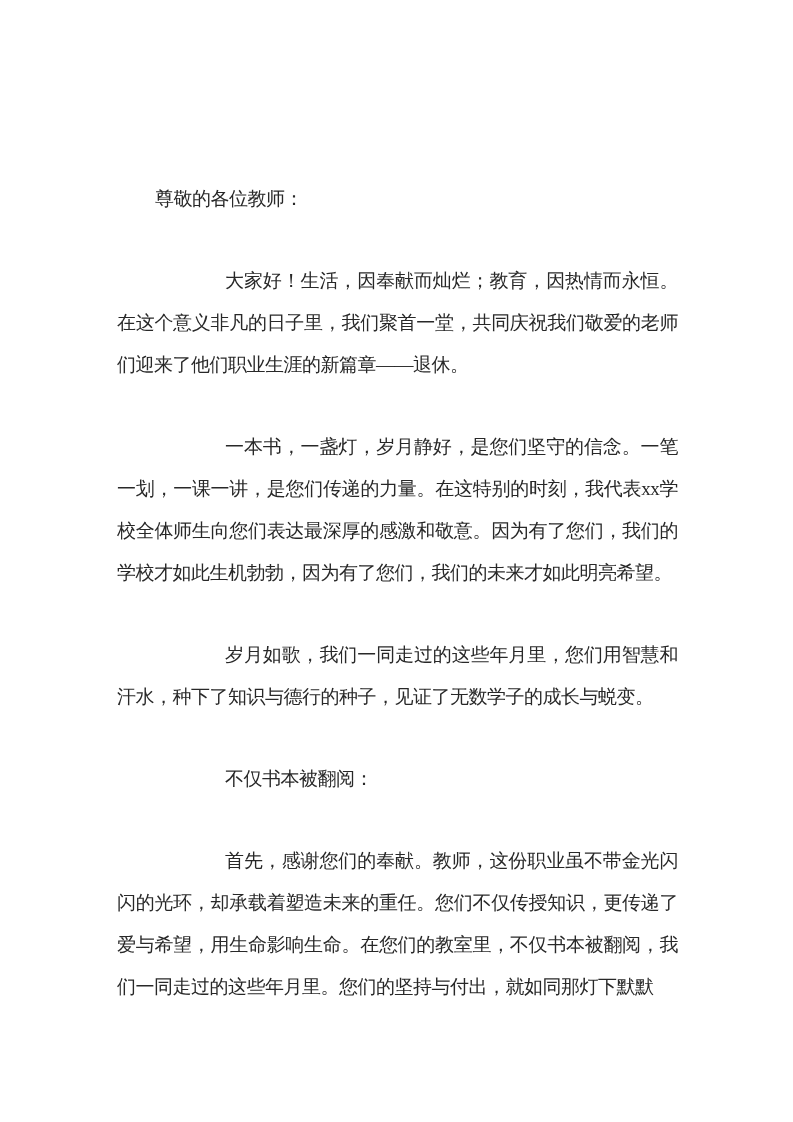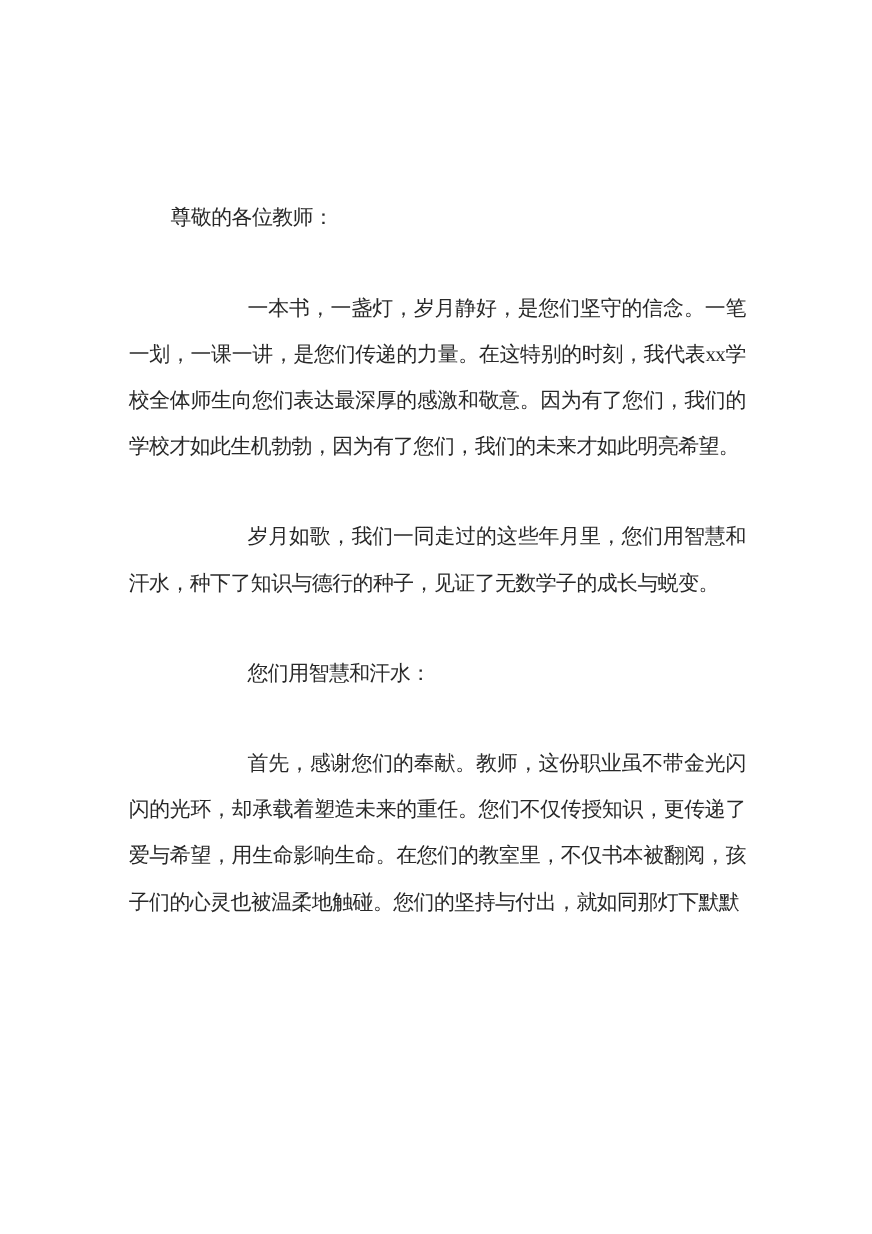--- a/index.html
+++ b/index.html
@@ -31,21 +31,22 @@
     text-indent: 38px;
     text-align: left;
   }
 </style>
 </head>
 <body>
 
 <div class="page">
   <p class="para greeting">尊敬的各位教师：</p>
 
+  <p class="para">大家好！生活，因奉献而灿烂；教育，因热情而永恒。在这个意义非凡的日子里，我们聚首一堂，共同庆祝我们敬爱的老师们迎来了他们职业生涯的新篇章——退休。</p>
 
   <p class="para">一本书，一盏灯，岁月静好，是您们坚守的信念。一笔一划，一课一讲，是您们传递的力量。在这特别的时刻，我代表xx学校全体师生向您们表达最深厚的感激和敬意。因为有了您们，我们的学校才如此生机勃勃，因为有了您们，我们的未来才如此明亮希望。</p>
 
   <p class="para">岁月如歌，我们一同走过的这些年月里，您们用智慧和汗水，种下了知识与德行的种子，见证了无数学子的成长与蜕变。</p>
 
-  <p class="para">您们用智慧和汗水：</p>
+  <p class="para">不仅书本被翻阅：</p>
 
-  <p class="para">首先，感谢您们的奉献。教师，这份职业虽不带金光闪闪的光环，却承载着塑造未来的重任。您们不仅传授知识，更传递了爱与希望，用生命影响生命。在您们的教室里，不仅书本被翻阅，孩子们的心灵也被温柔地触碰。您们的坚持与付出，就如同那灯下默默</p>
+  <p class="para">首先，感谢您们的奉献。教师，这份职业虽不带金光闪闪的光环，却承载着塑造未来的重任。您们不仅传授知识，更传递了爱与希望，用生命影响生命。在您们的教室里，不仅书本被翻阅，我们一同走过的这些年月里。您们的坚持与付出，就如同那灯下默默</p>
 </div>
 
 </body></html>

